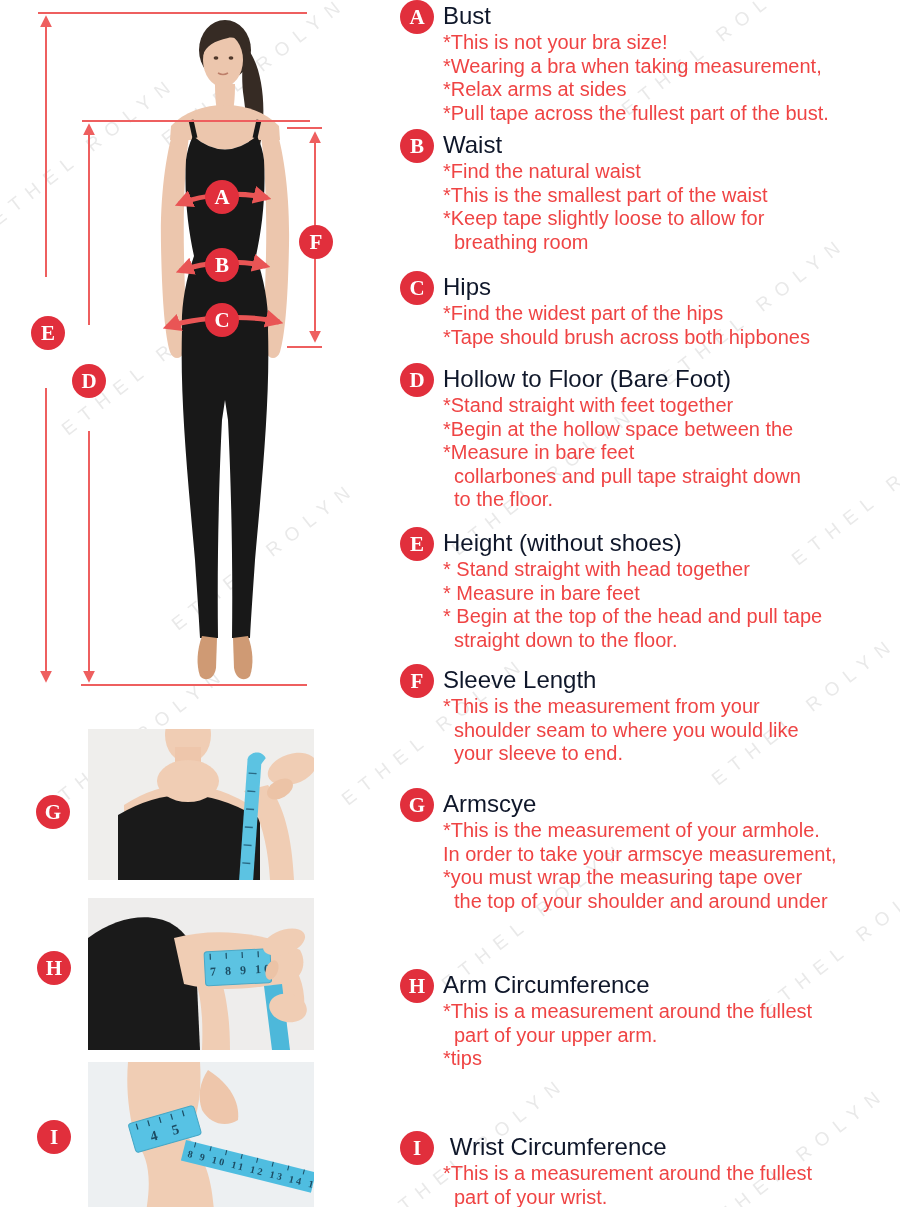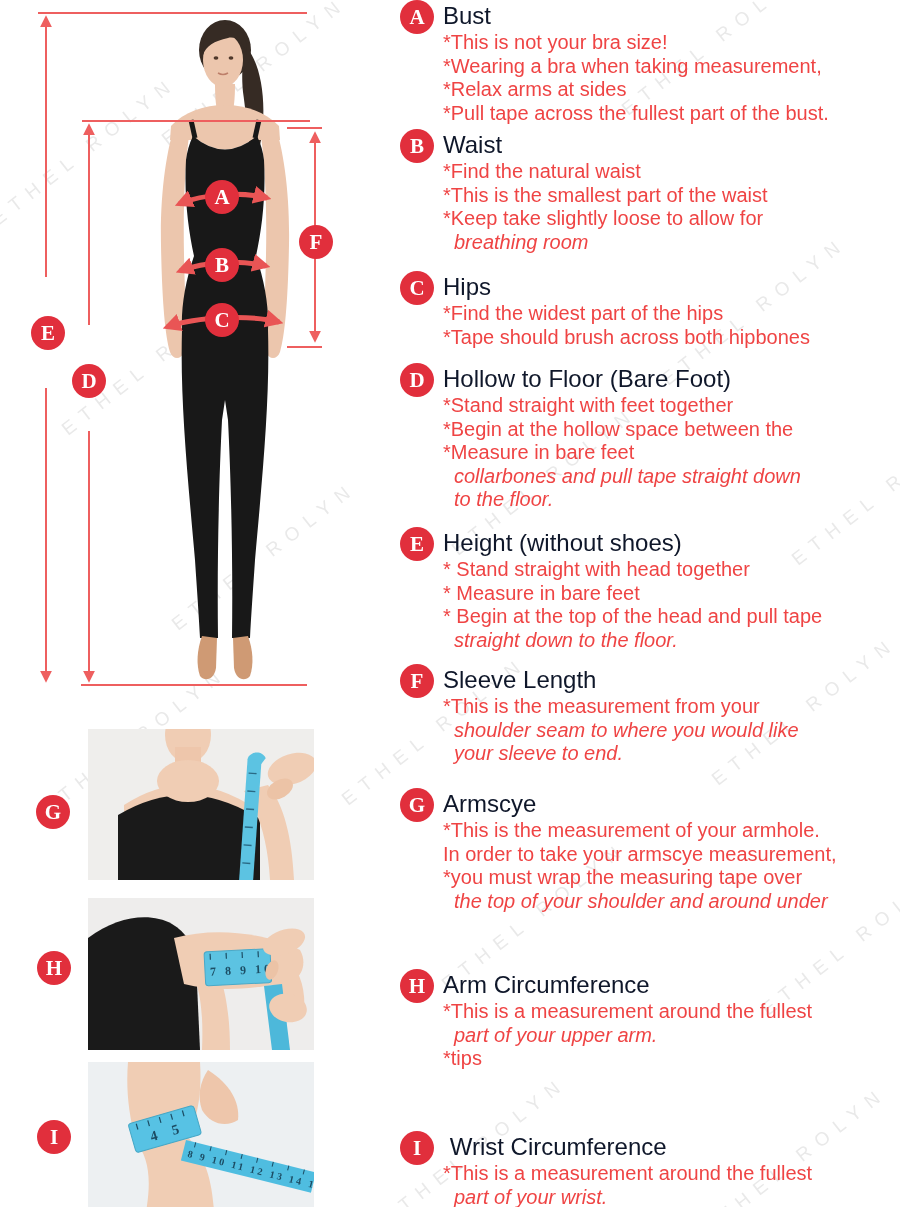--- a/index.html
+++ b/index.html
@@ -11,21 +11,21 @@
   
   .mk{width:34px;height:34px;border-radius:50%;background:#e12f3c;color:#ffffff;
       font-family:"Liberation Serif",serif;font-weight:bold;font-size:21px;line-height:34px;
       text-align:center;}
   .mk.abs{position:absolute;}
   
   .sec{position:absolute;left:400px;display:flex;gap:9px;}
   .sec-body{min-width:0;}
   .sec-title{font-size:24px;line-height:30px;margin-top:1px;color:#0f172a;white-space:pre;}
   .sec-line{font-size:20px;line-height:23.5px;color:#ef4444;white-space:pre;}
-  .sec-line.ind{padding-left:11px;font-style:italic;}
+  .sec-line.ind{padding-left:11px;}
   
   .photo{position:absolute;left:88px;width:226px;overflow:hidden;}
   .figure-area{position:absolute;left:0;top:0;width:390px;height:700px;}
 </style>
 </head>
 <body>
 
 <div class="canvas">
 
   <div>
@@ -203,21 +203,21 @@
       <div class="sec-line">*Pull tape across the fullest part of the bust.</div>
     </div>
   </div>
 
   <div class="sec" style="top:129px">
     <div class="mk">B</div>
     <div class="sec-body">
       <div class="sec-title">Waist</div>
       <div class="sec-line">*Find the natural waist</div>
       <div class="sec-line">*This is the smallest part of the waist</div>
-      <div class="sec-line">*Keep take slightly loose to allow for</div>
+      <div class="sec-line">*Keep tape slightly loose to allow for</div>
       <div class="sec-line ind">breathing room</div>
     </div>
   </div>
 
   <div class="sec" style="top:271px">
     <div class="mk">C</div>
     <div class="sec-body">
       <div class="sec-title">Hips</div>
       <div class="sec-line">*Find the widest part of the hips</div>
       <div class="sec-line">*Tape should brush across both hipbones</div>

